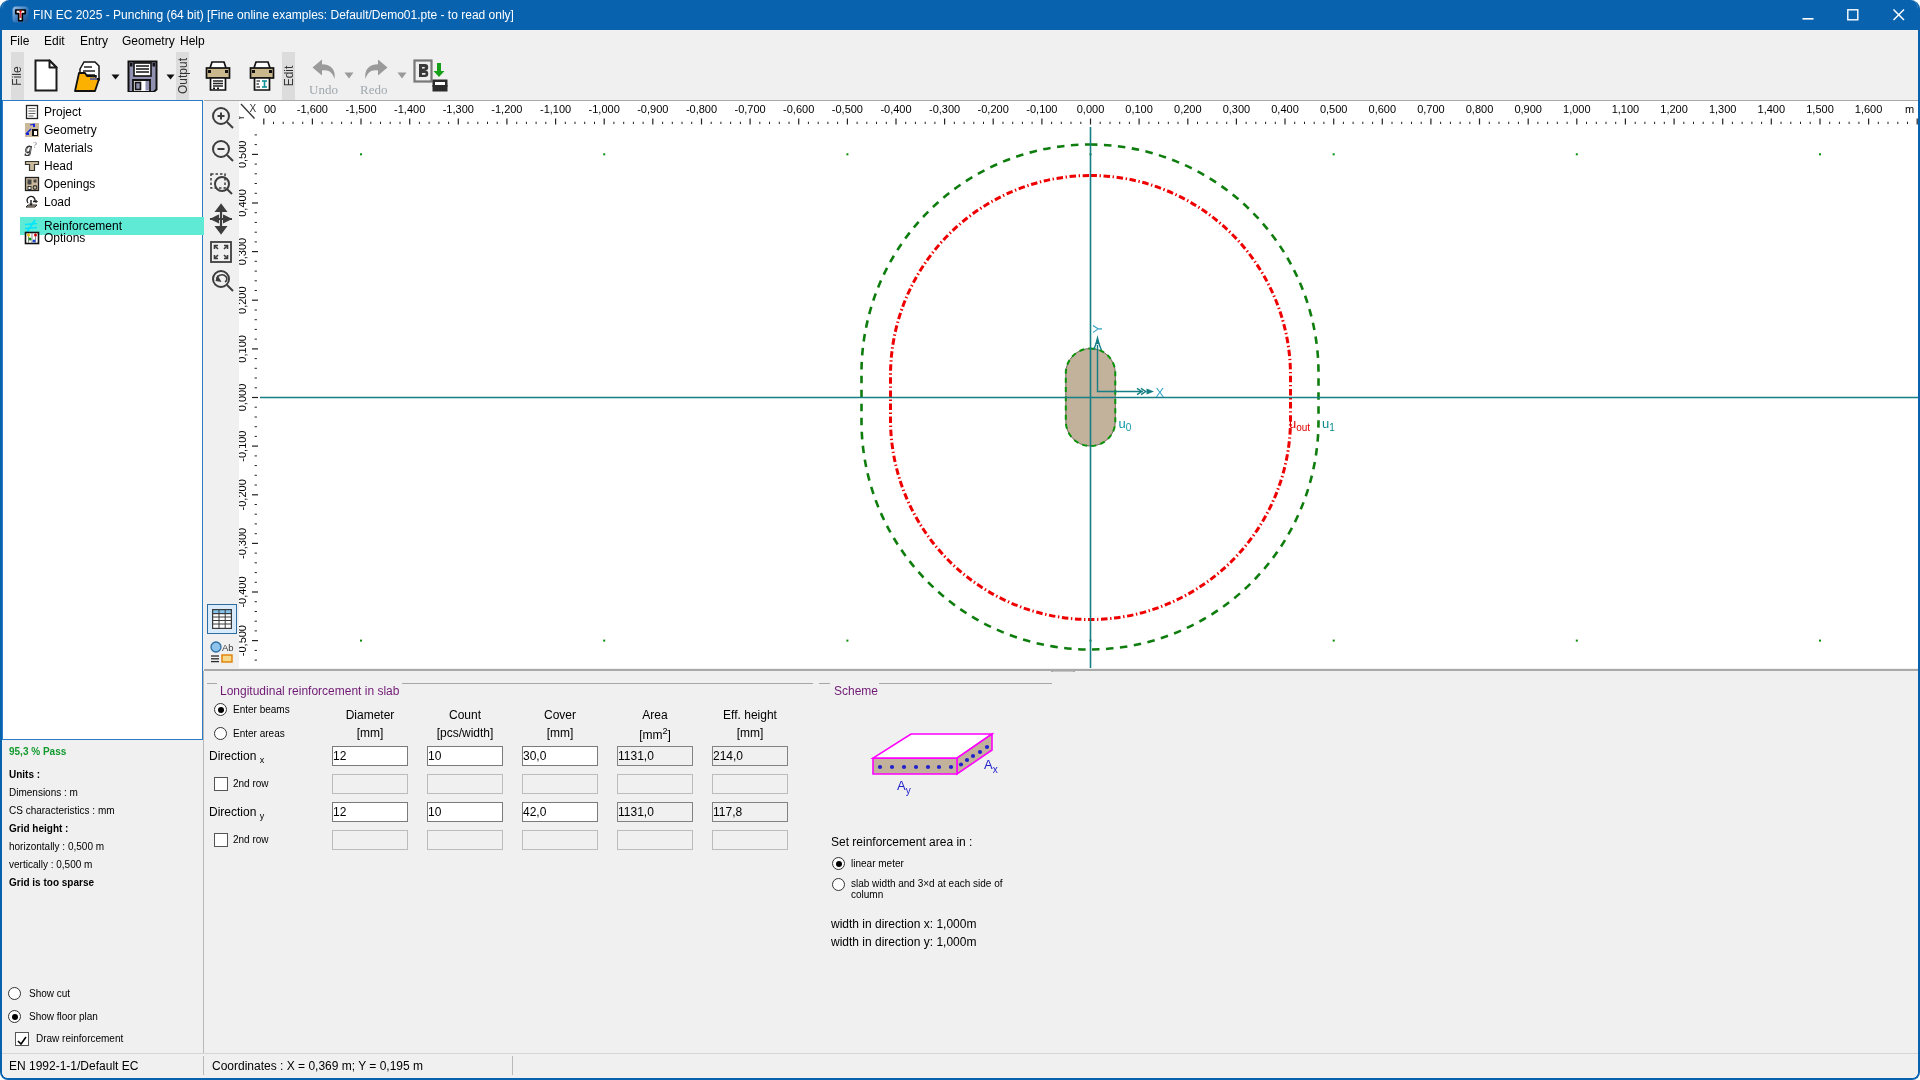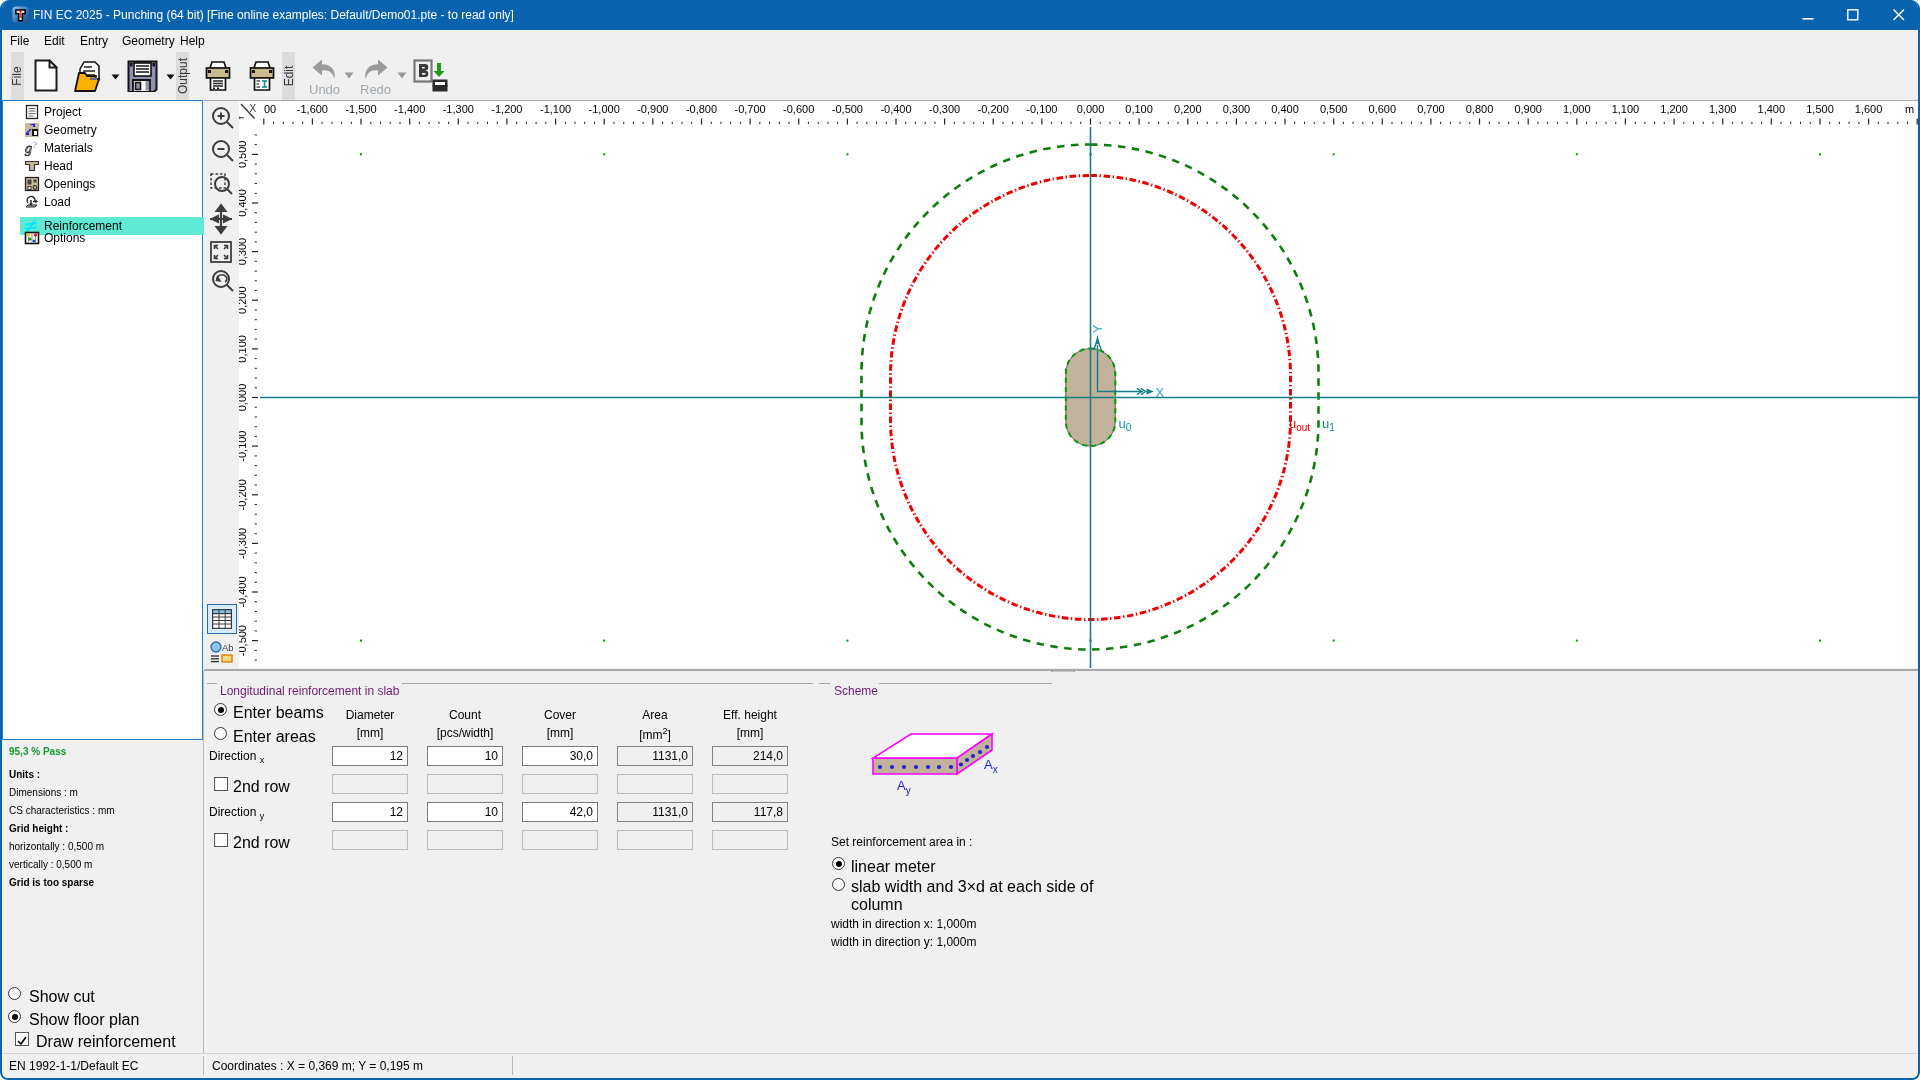--- a/index.html
+++ b/index.html
@@ -5,48 +5,48 @@
 #win { position:absolute; left:0; top:0; width:1920px; height:1080px; background:#f0f0f0;
   border-radius:9px 9px 8px 8px; overflow:hidden; border:2px solid #0862ae; border-top:none; }
 .abs { position:absolute; }
 #title { position:absolute; left:0; top:0; width:100%; height:30px; background:#0862ae; }
 #title .txt { position:absolute; left:31px; top:8px; color:#fff; font-size:12px; white-space:pre; }
 #menubar { position:absolute; left:0; top:30px; width:100%; height:22px; background:#f0f0f0; }
 .mi { position:absolute; top:3.5px; font-size:12px; color:#000; }
 #toolbar { position:absolute; left:0; top:52px; width:100%; height:48px; background:#f0f0f0; }
 .vstrip { position:absolute; top:0; height:48px; background:#dcdcdc; color:#333; }
 .vstrip span { position:absolute; left:50%; top:50%; transform:translate(-50%,-50%) rotate(-90deg); font-size:12px; white-space:nowrap; }
-.gray-txt { position:absolute; font-size:13px; color:#9fa8ae; }
+.gray-txt { position:absolute; font-size:13px; color:#9fa8ae;font-family:Liberation Serif, serif; }
 #tbline { position:absolute; left:202px; top:100px; width:1718px; height:1px; background:#a9a9a9; }
 #leftpanel { position:absolute; left:0px; top:100px; width:201px; height:640px; background:#fff; border:1px solid #2b7cc7; }
 .trow { position:absolute; left:1px; width:198px; height:18px;margin-left:16px; }
 .tico { position:absolute; left:4px; top:1px; width:16px; height:16px; }
 .tico svg { display:block; }
 .tlab { position:absolute; left:24px; top:2px; font-size:12px; color:#000; }
 #info { position:absolute; left:0; top:740px; width:201px; height:313px; background:#f0f0f0; }
 .il { position:absolute; left:7px; font-size:10px; color:#000; white-space:pre; }
 #toolcol { position:absolute; left:202px; top:101px; width:35px; height:567px; background:#f0f0f0; }
 #rulerbg { position:absolute; left:237px; top:101px; width:1683px; height:567px; background:#fff; }
 #splitter { position:absolute; left:202px; top:668.5px; width:1718px; height:2.8px; background:#a9a9a9; }
 #botpanel { position:absolute; left:202px; top:671.5px; width:1718px; height:381.5px; background:#f0f0f0; }
 #vsep { position:absolute; left:201px; top:671px; width:1px; height:382px; background:#b9b9b9; }
 .gline { position:absolute; top:683px; height:1px; background:#a7a7a7; }
 .glab { position:absolute; top:684px; font-size:12px; color:#701a75; }
 .fh { position:absolute; font-size:12px; color:#000; text-align:center; }
 .fh sup { font-size:9px; }
 .inp { position:absolute; height:20px; background:#fff; border:1px solid #7a7a7a; font-size:12px; color:#000;
-  text-align:right; padding:2px 4px 0 0; }
+  padding:2px 4px 0 0; }
 .inp.ro { background:#f0f0f0; border:1px solid #828282; }
 .inp.dis { background:#f0f0f0; border:1px solid #bcbcbc; }
 .flab { position:absolute; font-size:12px; color:#000; }
 .flab sub { font-size:9px; }
 .radio { position:absolute; width:13px; height:13px; border:1px solid #333; border-radius:50%; background:#fff; }
 .radio.on::after { content:""; position:absolute; left:2.5px; top:2.5px; width:6px; height:6px; border-radius:50%; background:#000; }
 .check { position:absolute; width:14px; height:14px; border:1px solid #555; background:#fff; }
-.rlab { position:absolute; font-size:16px; color:#000; }
+.rlab { position:absolute; font-size:10px; color:#000; }
 #statusbar { position:absolute; left:0; top:1053px; width:100%; height:25px; background:#f0f0f0; border-top:1px solid #d5d5d5; }
 .ssep { position:absolute; top:1056px; width:1px; height:19px; background:#b9b9b9; }
 .stxt { position:absolute; top:1059px; font-size:12px; color:#000; }
 </style></head><body>
 <div id="win">
 
 <div id="title">
   <svg class="abs" style="left:10px;top:6px" width="17" height="17" viewBox="0 0 17 17">
     <defs>
           <linearGradient id="tg" x1="0" y1="0" x2="1" y2="1">

